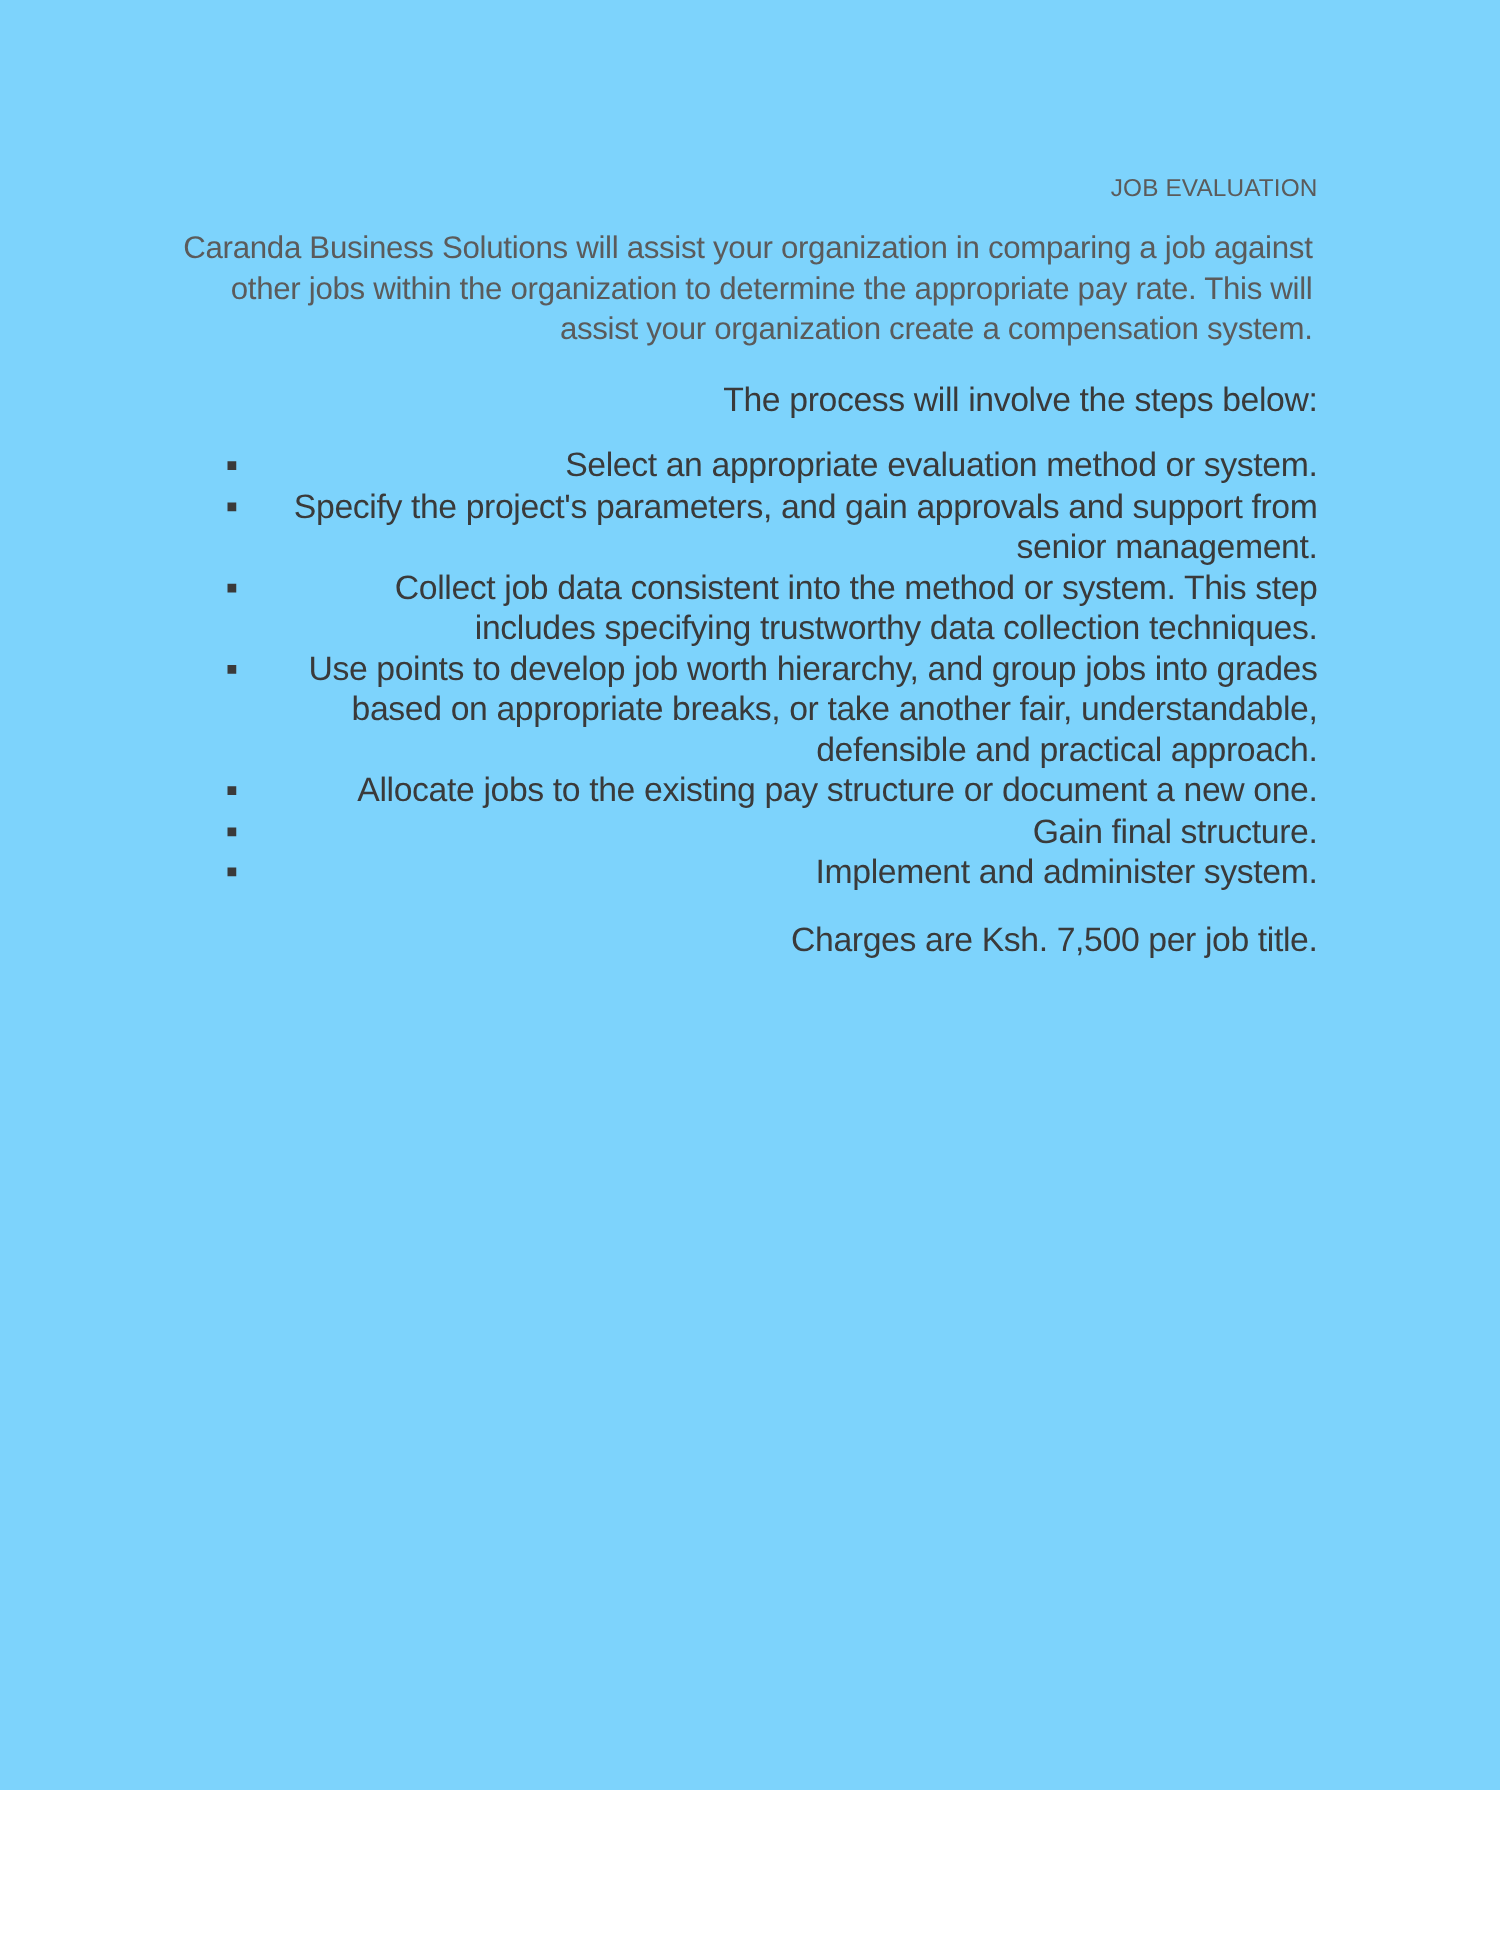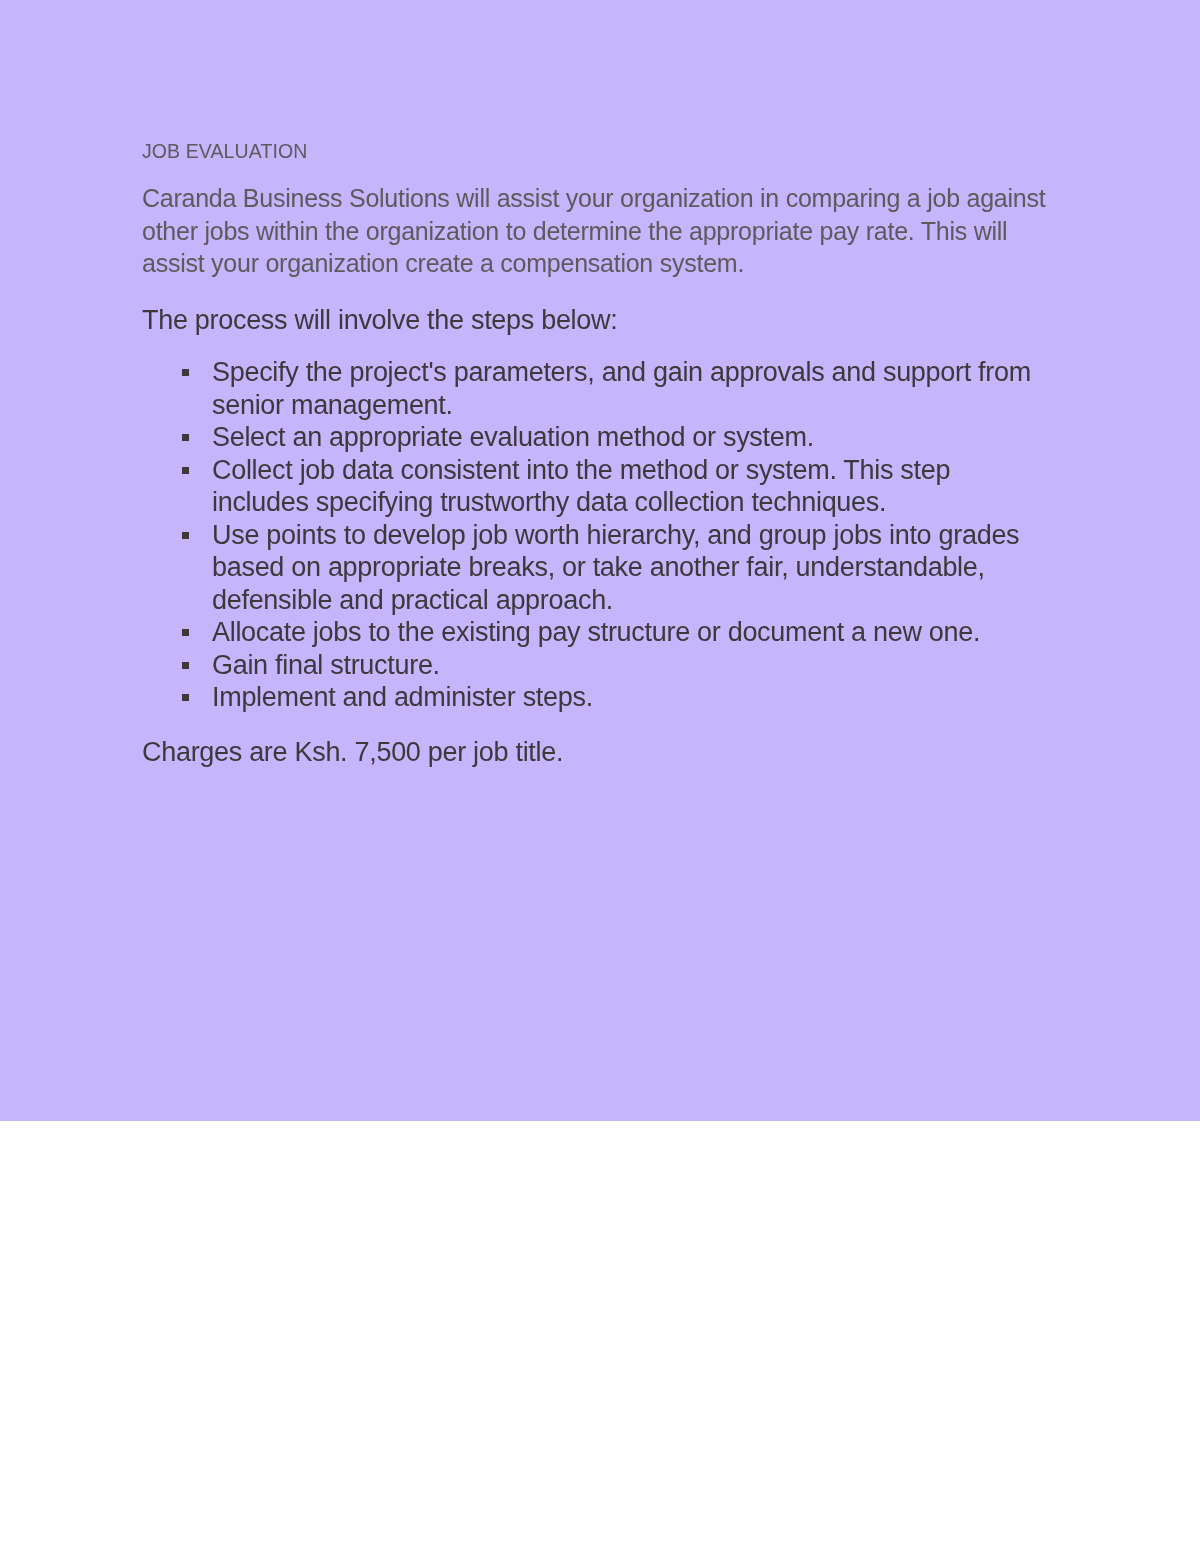--- a/index.html
+++ b/index.html
@@ -3,24 +3,25 @@
 <meta charset="utf-8">
 <style>
   html, body {
     margin: 0;
     padding: 0;
     background: #ffffff;
   }
   .page {
     position: relative;
     width: 1200px;
-    height: 1121px;
-    background: #c4b5fd;
+    height: 1432px;
+    background: #7dd3fc;
     box-sizing: border-box;
     overflow: hidden;
+    text-align: right;
   }
   .content {
     position: absolute;
     left: 142px;
     top: 136px;
     width: 912px;
   }
 
   
   .light-block {
@@ -94,44 +95,44 @@
 
     <div class="doc-heading">JOB EVALUATION</div>
 
     <p class="light-block intro-paragraph">Caranda Business Solutions will assist your organization in comparing a job against other jobs within the organization to determine the appropriate pay rate.  This will assist your organization create a compensation system.</p>
 
     <p class="main-text lead-in">The process will involve the steps below:</p>
 
     <ul class="steps-list main-text">
       <li>
         <span class="bullet-marker"></span>
-        <span class="item-text">Specify the project's parameters, and gain approvals and support from senior management.</span>
+        <span class="item-text">Select an appropriate evaluation method or system.</span>
       </li>
       <li>
         <span class="bullet-marker"></span>
-        <span class="item-text">Select an appropriate evaluation method or system.</span>
+        <span class="item-text">Specify the project's parameters, and gain approvals and support from senior management.</span>
       </li>
       <li>
         <span class="bullet-marker"></span>
         <span class="item-text">Collect job data consistent into the method or system. This step includes specifying trustworthy data collection techniques.</span>
       </li>
       <li>
         <span class="bullet-marker"></span>
         <span class="item-text">Use points to develop job worth hierarchy, and group jobs into grades based on appropriate breaks, or take another fair, understandable, defensible and practical approach.</span>
       </li>
       <li>
         <span class="bullet-marker"></span>
         <span class="item-text">Allocate jobs to the existing pay structure or document a new one.</span>
       </li>
       <li>
         <span class="bullet-marker"></span>
         <span class="item-text">Gain final structure.</span>
       </li>
       <li>
         <span class="bullet-marker"></span>
-        <span class="item-text">Implement and administer steps.</span>
+        <span class="item-text">Implement and administer system.</span>
       </li>
     </ul>
 
     <p class="main-text closing-paragraph">Charges are Ksh. 7,500 per job title.</p>
 
   </div>
 </div>
 
 </body></html>

